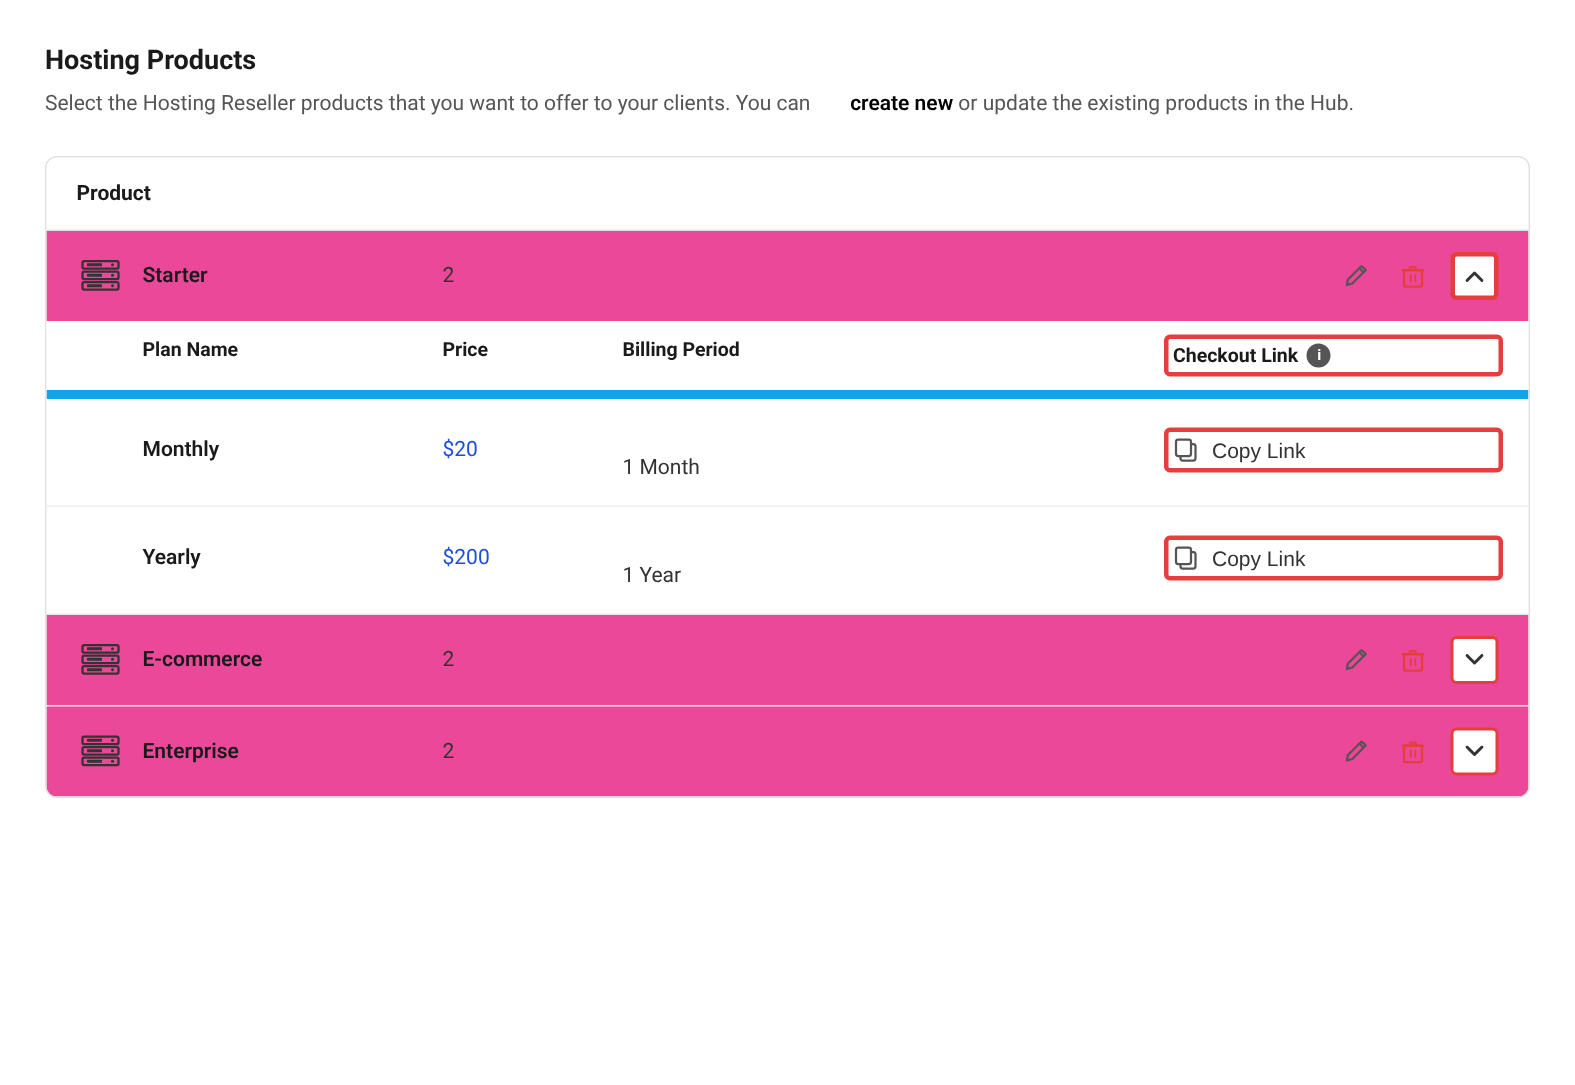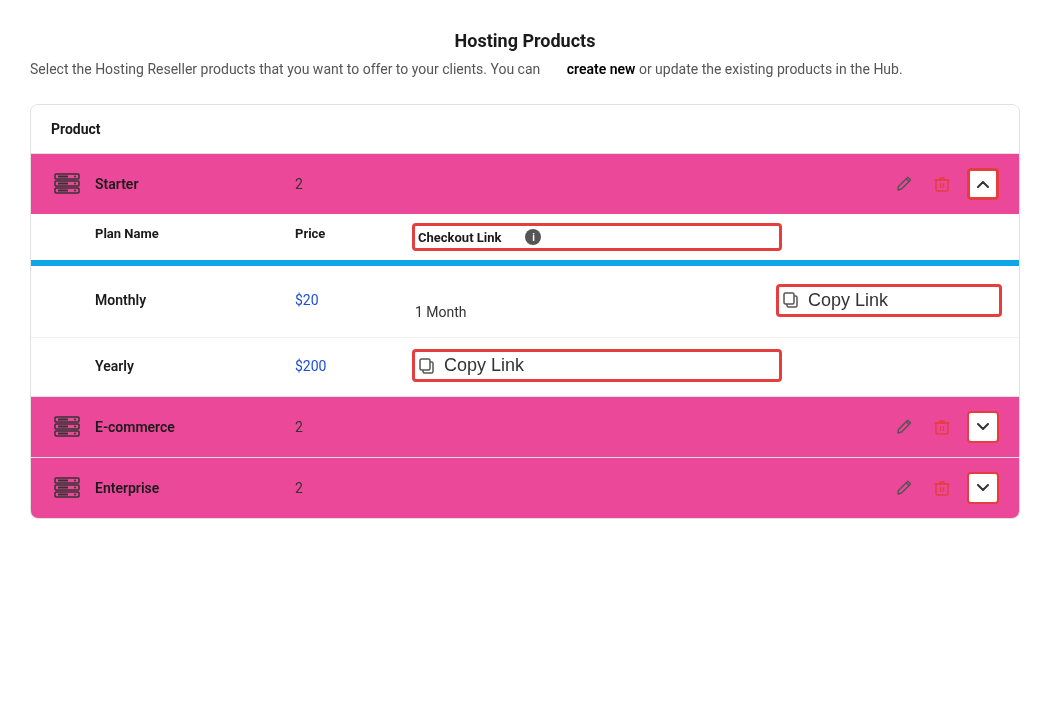--- a/index.html
+++ b/index.html
@@ -9,21 +9,20 @@
       color: #333;
       padding: 30px;
       width: 1050px;
       min-height: 723px;
     }
     .page-title {
       font-size: 18px;
       font-weight: 700;
       margin-bottom: 8px;
       color: #1a1a1a;
-      text-align: center;
     }
     .page-desc {
       font-size: 14px;
       color: #555;
       margin-bottom: 24px;
       line-height: 1.5;
     }
     .page-desc a {
       color: #000000;
       font-weight: 600;
@@ -120,21 +119,21 @@
       background: #fff;
     }
     .plans-header-cell {
       font-size: 13px;
       font-weight: 700;
       color: #1a1a1a;
     }
     .checkout-link-header {
       display: flex;
       align-items: center;
-      gap: 24px;
+      gap: 6px;
     }
     .info-icon {
       display: inline-flex;
       align-items: center;
       justify-content: center;
       width: 16px;
       height: 16px;
       border-radius: 50%;
       background: #555;
       color: #fff;
@@ -167,21 +166,21 @@
       margin-top: 24px;
     }
     .copy-link-btn {
       display: flex;
       align-items: center;
       gap: 8px;
       background: none;
       border: none;
       cursor: pointer;
       color: #333;
-      font-size: 18px;
+      font-size: 14px;
       padding: 0;
     }
     .copy-icon {
       display: inline-flex;
       align-items: center;
     }
     
     .checkout-highlight {
       border: 3px solid #e53e3e;
       border-radius: 4px;
@@ -249,20 +248,21 @@
           </svg>
         </button>
       </div>
     </div>
 
     <div class="plans-table">
 
       <div class="plans-header">
         <div class="plans-header-cell">Plan Name</div>
         <div class="plans-header-cell">Price</div>
+        <div class="plans-header-cell">Billing Period</div>
         <div class="plans-header-cell checkout-highlight">
           <div class="checkout-link-header">
             <span>Checkout Link</span>
             <span class="info-icon">i</span>
           </div>
         </div>
       </div>
 
       <div class="plan-row">
         <div class="plan-name">Monthly</div>
@@ -277,20 +277,21 @@
               </svg>
             </span>
             <span>Copy Link</span>
           </button>
         </div>
       </div>
 
       <div class="plan-row">
         <div class="plan-name">Yearly</div>
         <div class="plan-price">$200</div>
+        <div class="plan-period">1 Year</div>
         <div class="checkout-highlight">
           <button class="copy-link-btn">
             <span class="copy-icon">
               <svg width="18" height="18" viewBox="0 0 18 18" fill="none" xmlns="http://www.w3.org/2000/svg">
                 <rect x="5" y="5" width="10" height="11" rx="1.5" stroke="#555" stroke-width="1.5" fill="none"></rect>
                 <rect x="2" y="2" width="10" height="11" rx="1.5" stroke="#555" stroke-width="1.5" fill="white"></rect>
               </svg>
             </span>
             <span>Copy Link</span>
           </button>

